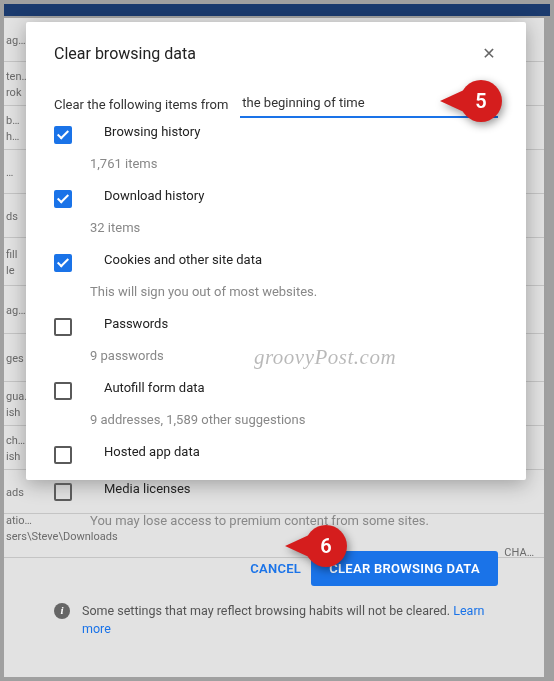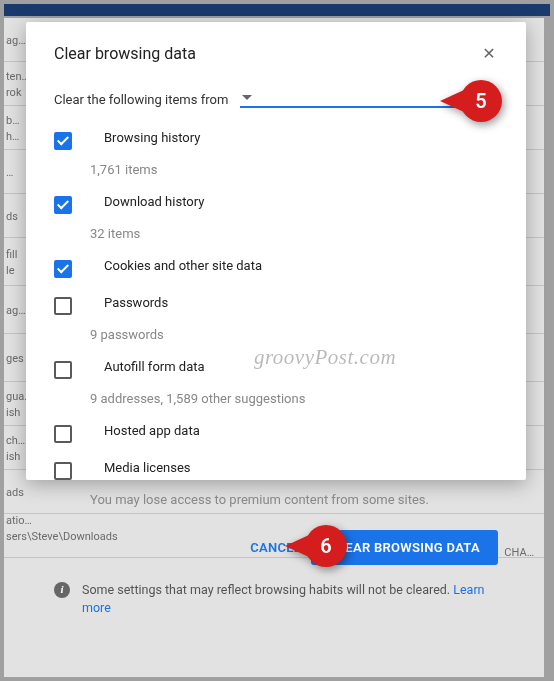--- a/index.html
+++ b/index.html
@@ -53,21 +53,21 @@
     cursor: pointer;
     width: 18px;
     text-align: center;
   }
   .time-row {
     display: flex;
     align-items: center;
     gap: 12px;
     font-size: 13px;
     color: #333;
-    margin-bottom: 22px;
+    margin-bottom: 6px;
   }
   .dropdown {
     flex: 1;
     border-bottom: 2px solid #1a73e8;
     padding: 4px 2px 6px 2px;
     display: flex;
     justify-content: space-between;
     align-items: center;
     color: #333;
     cursor: pointer;
@@ -288,20 +288,21 @@
 
 <div class="dialog">
   <div class="dialog-header">
     <div class="dialog-title">Clear browsing data</div>
     <div class="close-x">✕</div>
   </div>
 
   <div class="time-row">
     <span>Clear the following items from</span>
     <div class="dropdown">
+      <span>the beginning of time</span>
       <span class="dd-arrow"></span>
     </div>
   </div>
 
   <div id="items">
       <div class="item">
         <div class="checkbox checked"></div>
         <div class="item-text">
           <div class="item-label">Browsing history</div>
           <div class="item-sub">1,761 items</div>
@@ -311,20 +312,21 @@
         <div class="checkbox checked"></div>
         <div class="item-text">
           <div class="item-label">Download history</div>
           <div class="item-sub">32 items</div>
         </div>
       </div>
       <div class="item">
         <div class="checkbox checked"></div>
         <div class="item-text">
           <div class="item-label">Cookies and other site data</div>
+          <div class="item-sub">This will sign you out of most websites.</div>
         </div>
       </div>
       <div class="item">
         <div class="checkbox"></div>
         <div class="item-text">
           <div class="item-label">Passwords</div>
           <div class="item-sub">9 passwords</div>
         </div>
       </div>
       <div class="item">

